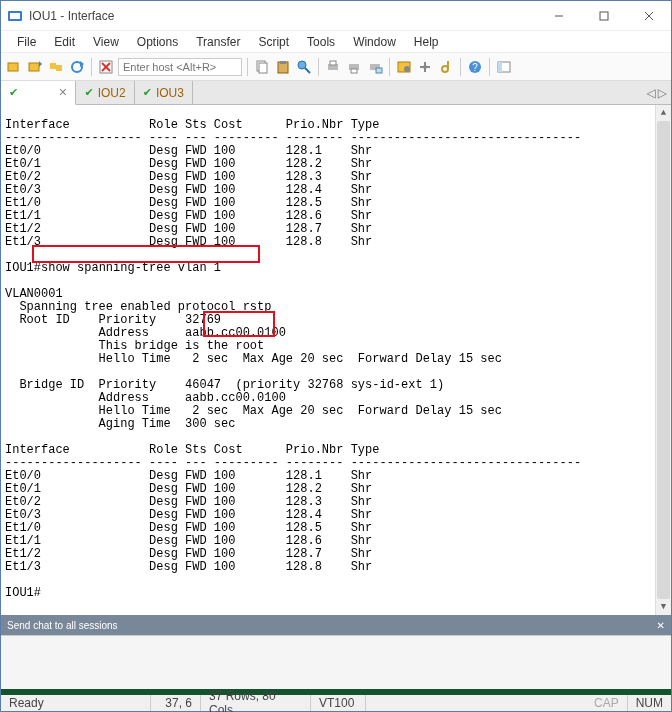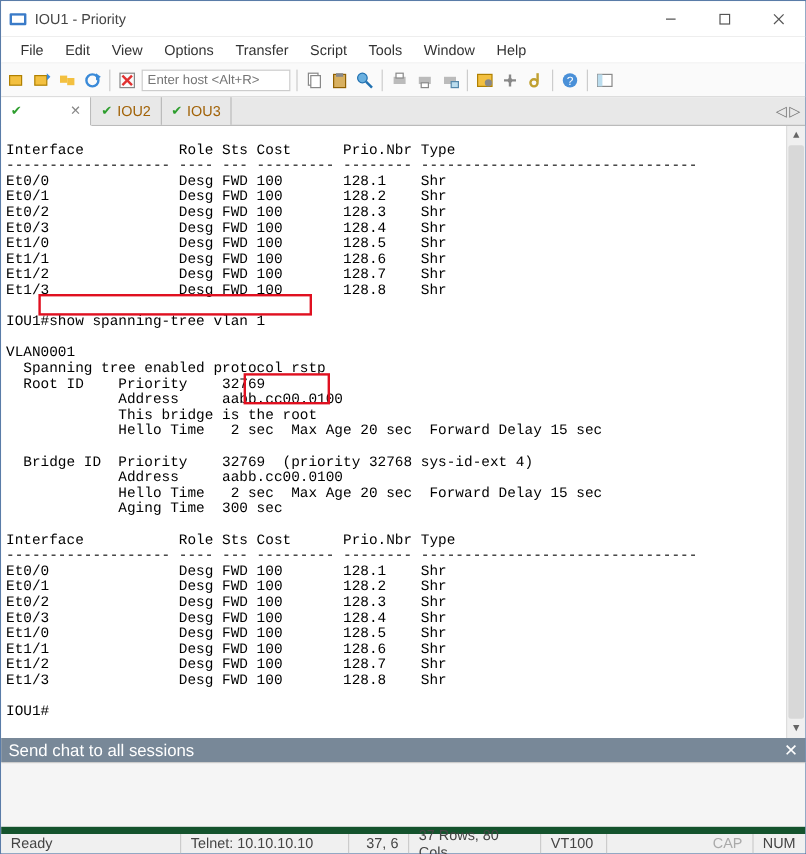--- a/index.html
+++ b/index.html
@@ -23,39 +23,39 @@
   .tab .label { color: #a16207; }
   .tab.active .label { color: #0369a1; margin-top: 40px; }
   .tab-x { color: #888; font-size: 11px; margin-left: 4px; }
   .tab-nav { margin-left: auto; display: flex; align-items: center; padding: 0 4px; color: #777; gap: 2px; }
   .terminal { flex: 1; overflow: hidden; font-family: "Courier New", monospace; font-size: 12px; line-height: 13px; color: #000; background: #fff; padding: 1px 4px; white-space: pre; position: relative; }
   .terminal .hlbox1 { position:absolute; border:2px solid #e01020; }
   .terminal .hlbox2 { position:absolute; border:2px solid #e01020; }
   .terminal-scroll { position:absolute; right:0; top:0; bottom:0; width:16px; background:#f0f0f0; border-left:1px solid #ddd; display:flex; flex-direction:column; justify-content:space-between; }
   .scroll-btn { height:16px; display:flex;align-items:center;justify-content:center;color:#666;font-size:9px; }
   .scroll-thumb { position:absolute; top:16px; bottom:16px; left:1px; right:1px; background:#d8d8d8; border-radius:2px; }
-  .chatbar { height: 20px; background: #788898; color: #fff; font-size: 14px; display:flex; align-items:center; padding:0 6px; justify-content: space-between; }
+  .chatbar { height: 20px; background: #788898; color: #fff; font-size: 10px; display:flex; align-items:center; padding:0 6px; justify-content: space-between; }
   .chatarea { height: 54px; background: #f5f5f5; border-top:1px solid #ccc; }
   .statusbar { height: 22px; background: #f0f0f0; border-top: 6px solid #14532d; display: flex; align-items: center; font-size: 12px; color: #444; }
   .status-cell { padding: 0 8px; border-right: 1px solid #ccc; height:100%; display:flex; align-items:center; }
   .status-spacer { flex:1; }
 </style>
 </head>
 <body>
 
 <div class="window">
 
   <div class="titlebar">
     <span class="app-icon">
       <svg viewBox="0 0 16 16" width="16" height="16">
           <rect x="1" y="3" width="14" height="10" rx="1" fill="#3a7bc8"></rect>
           <rect x="3" y="5" width="10" height="6" fill="#fff"></rect>
         </svg>
     </span>
-    <span class="title">IOU1 - Priority</span>
+    <span class="title">IOU1 - Interface</span>
     <div class="win-controls">
       <div class="win-btn">
           <svg width="10" height="10">
             <line x1="1" y1="5" x2="9" y2="5" stroke="#555" stroke-width="1"></line>
           </svg>
         </div>
       <div class="win-btn">
           <svg width="10" height="10">
             <rect x="1" y="1" width="8" height="8" fill="none" stroke="#555" stroke-width="1"></rect>
           </svg>
@@ -222,21 +222,21 @@
 
 <span>IOU1#</span><span>show spanning-tree vlan 1</span>
 
 <span>VLAN0001</span>
 <span>  Spanning tree enabled protocol rstp</span>
 <span>  Root ID    Priority    32769</span>
 <span>             Address     aabb.cc00.0100</span>
 <span>             This bridge is the root</span>
 <span>             Hello Time   2 sec  Max Age 20 sec  Forward Delay 15 sec</span>
 
-<span>  Bridge ID  Priority    32769  (priority 32768 sys-id-ext 4)</span>
+<span>  Bridge ID  Priority    46047  (priority 32768 sys-id-ext 1)</span>
 <span>             Address     aabb.cc00.0100</span>
 <span>             Hello Time   2 sec  Max Age 20 sec  Forward Delay 15 sec</span>
 <span>             Aging Time  300 sec</span>
 
 <span>Interface           Role Sts Cost      Prio.Nbr Type</span>
 <span>------------------- ---- --- --------- -------- --------------------------------</span>
 <span>Et0/0               Desg FWD 100       128.1    Shr</span>
 <span>Et0/1               Desg FWD 100       128.2    Shr</span>
 <span>Et0/2               Desg FWD 100       128.3    Shr</span>
 <span>Et0/3               Desg FWD 100       128.4    Shr</span>
@@ -256,21 +256,20 @@
   </div>
 
   <div class="chatbar">
     <span>Send chat to all sessions</span>
     <span>✕</span>
   </div>
   <div class="chatarea"></div>
 
   <div class="statusbar">
     <div class="status-cell" style="width:150px">Ready</div>
-    <div class="status-cell" style="width:140px">Telnet: 10.10.10.10</div>
     <div class="status-cell" style="width:50px;justify-content:flex-end">37,  6</div>
     <div class="status-cell" style="width:110px">37 Rows, 80 Cols</div>
     <div class="status-cell" style="width:55px">VT100</div>
     <div class="status-spacer"></div>
     <div class="status-cell" style="color:#aaa">CAP</div>
     <div class="status-cell" style="border-right:none">NUM</div>
   </div>
 
 </div>
 

